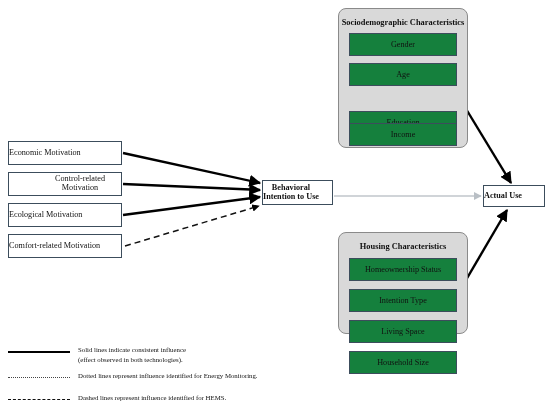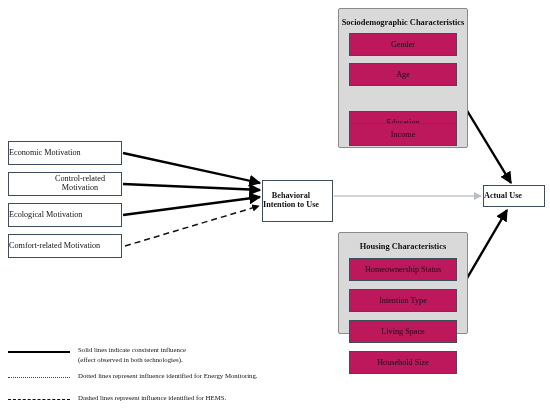--- a/index.html
+++ b/index.html
@@ -51,21 +51,21 @@
   .driver.d1 { top: 141px; }
   .driver.d2 { top: 172px; padding-left: 30px; }
   .driver.d3 { top: 203px; }
   .driver.d4 { top: 234px; }
 
   
   .central {
     left: 262px;
     top: 180px;
     width: 71px;
-    height: 42px;
+    height: 25px;
     font-size: 8.2px;
     font-weight: bold;
   }
   .central .lines {
     display: block;
   }
 
   
   .outcome {
     left: 483px;
@@ -75,36 +75,36 @@
     font-size: 8.2px;
     font-weight: bold;
   }
 
   
   .panel {
     position: absolute;
     box-sizing: border-box;
     background: #d9d9d9;
     border: 1px solid #8a8a8a;
-    border-radius: 2px;
+    border-radius: 8px;
     z-index: 2;
   }
   .panel-title {
     position: absolute;
     left: 0;
     right: 0;
     text-align: center;
     font-size: 8.4px;
     font-weight: bold;
     color: #111111;
   }
   .panel-item {
     position: absolute;
     box-sizing: border-box;
-    background: #be185d;
+    background: #15803d;
     border: 1px solid #3c4d5c;
     display: flex;
     align-items: center;
     justify-content: center;
     text-align: center;
     font-size: 8.2px;
     left: 10px;
     right: 10px;
     height: 23px;
   }

